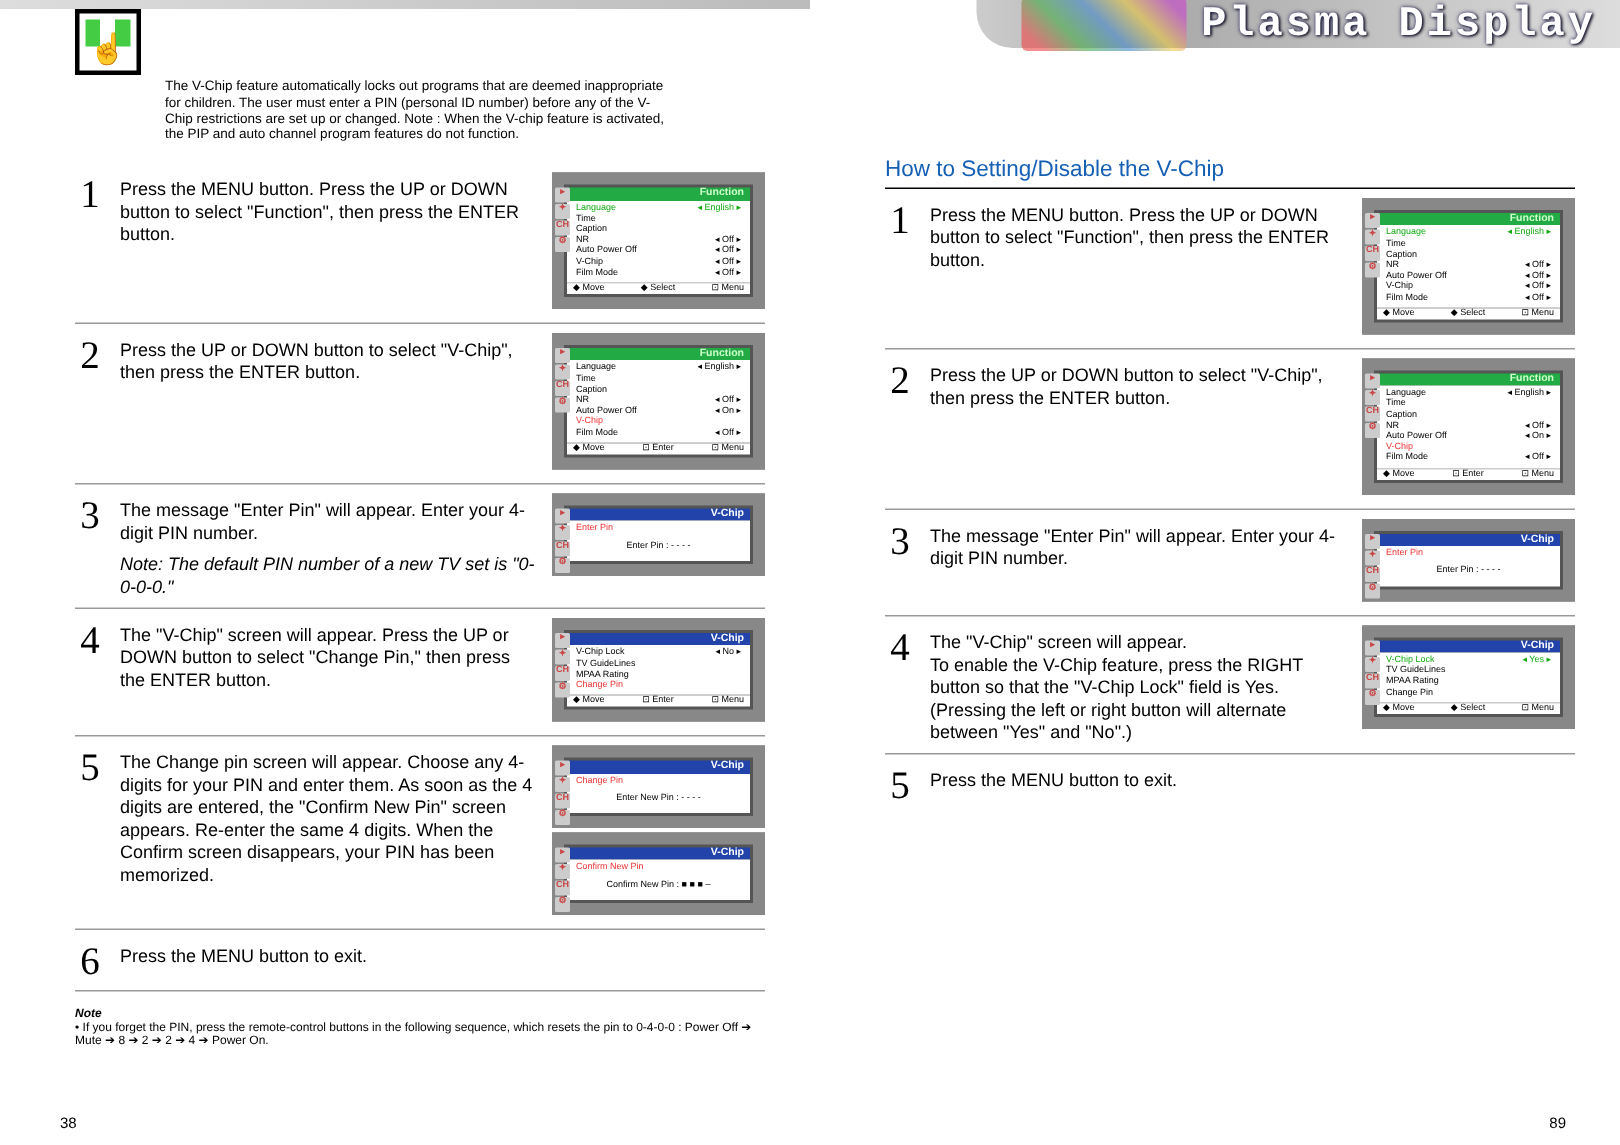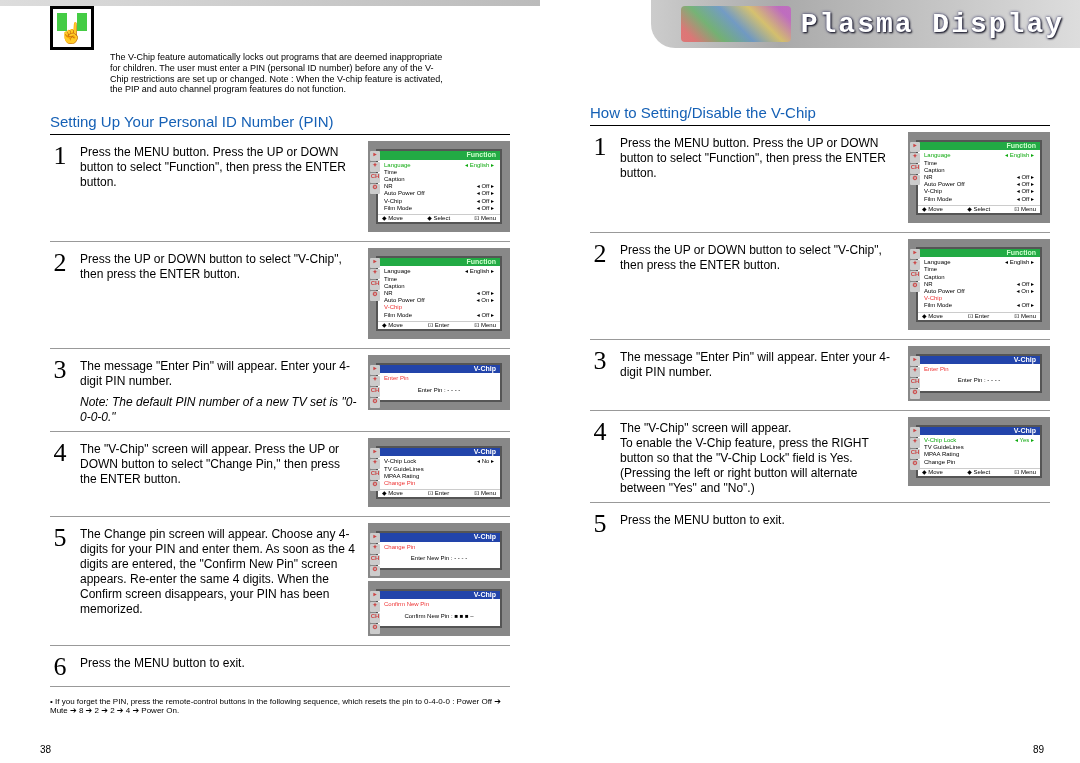--- a/index.html
+++ b/index.html
@@ -1,17 +1,17 @@
 <!DOCTYPE html>
 <html><head>
 <meta charset="utf-8">
 <style>
 * { margin:0; padding:0; box-sizing:border-box; }
 body { font-family: Arial, Helvetica, sans-serif; background:#fff; width:1080px; height:763px; overflow:hidden; position:relative; }
-.banner { position:absolute; top:0; right:0; display:flex; align-items:center; height:48px; background:linear-gradient(90deg,#ccc 0%, #aaa 30%, #ddd 100%); padding:0 16px 0 30px; border-radius:0 0 0 24px; }
+.banner { position:absolute; top:0; right:0; display:flex; align-items:center; height:32px; background:linear-gradient(90deg,#ccc 0%, #aaa 30%, #ddd 100%); padding:0 16px 0 30px; border-radius:0 0 0 24px; }
 .banner .colored { width:110px; height:36px; background: linear-gradient(45deg,#e44 10%,#4a4 30%,#48c 50%,#ec4 70%,#c4c 90%); opacity:.6; margin-right:10px; border-radius:4px; }
 .banner .txt { font-family:"Courier New",monospace; font-size:28px; letter-spacing:2px; color:#fff; text-shadow:0 0 3px #336, 1px 1px 2px #000; font-weight:bold; }
 .page { display:flex; padding:6px 30px 0 50px; gap:80px; }
 .col { flex:1; }
 .title-row { display:flex; align-items:flex-start; gap:8px; margin-bottom:2px; }
 .title-icon { width:44px; height:44px; border:3px solid #000; display:flex; align-items:center; justify-content:center; font-size:24px; background:#fff; position:relative; }
 .title-icon::before { content:""; position:absolute; top:4px; left:4px; width:30px; height:18px; background:linear-gradient(90deg,#4c4 33%,#fff 33% 66%,#4c4 66%); }
 .title-icon .hand { position:absolute; bottom:2px; font-size:20px; color:#c44; }
 h1 { font-size:36px; font-weight:500; letter-spacing:-1px; }
 .intro { font-size:9px; line-height:1.2; margin-left:60px; margin-bottom:18px; max-width:340px; }
@@ -51,21 +51,20 @@
 <div class="page">
 
   <div class="col">
     <div class="title-row">
       <div class="title-icon">
           <span class="hand">☝</span>
         </div>
     </div>
     <div class="intro">The V-Chip feature automatically locks out programs that are deemed inappropriate for children. The user must enter a PIN (personal ID number) before any of the V-Chip restrictions are set up or changed.
 Note : When the V-chip feature is activated, the PIP and auto channel program features do not function.</div>
-    <h2>Setting Up Your Personal ID Number (PIN)</h2>
 
     <div class="step">
       <div class="num">1</div>
       <div class="body">Press the MENU button. Press the UP or DOWN button to select "Function", then press the ENTER button.</div>
       <div class="shot">
         <div class="osd">
           <div class="side">
               <div>▸</div>
               <div>✦</div>
               <div>CH</div>
@@ -267,20 +266,21 @@
       </div>
     </div>
 
     <div class="step">
       <div class="num">6</div>
       <div class="body">Press the MENU button to exit.</div>
       <div class="shot"></div>
     </div>
 
     <div class="note-blk">
+      <div class="hd">Note</div>
       <div>• <span>If you forget the PIN, press the remote-control buttons in the following sequence, which resets the pin to 0-4-0-0 : Power Off ➔ Mute ➔ 8 ➔ 2 ➔ 2 ➔ 4 ➔ Power On.</span></div>
     </div>
   </div>
 
   <div class="col" style="padding-top:92px">
     <h2>How to Setting/Disable the V-Chip</h2>
 
     <div class="step">
       <div class="num">1</div>
       <div class="body">Press the MENU button. Press the UP or DOWN button to select "Function", then press the ENTER button.</div>

